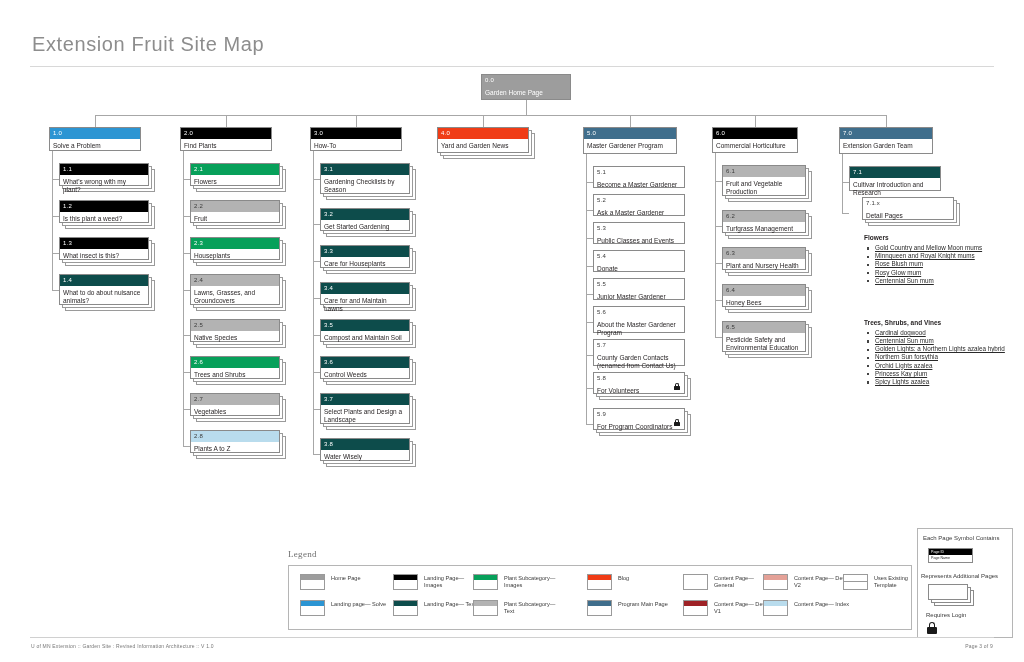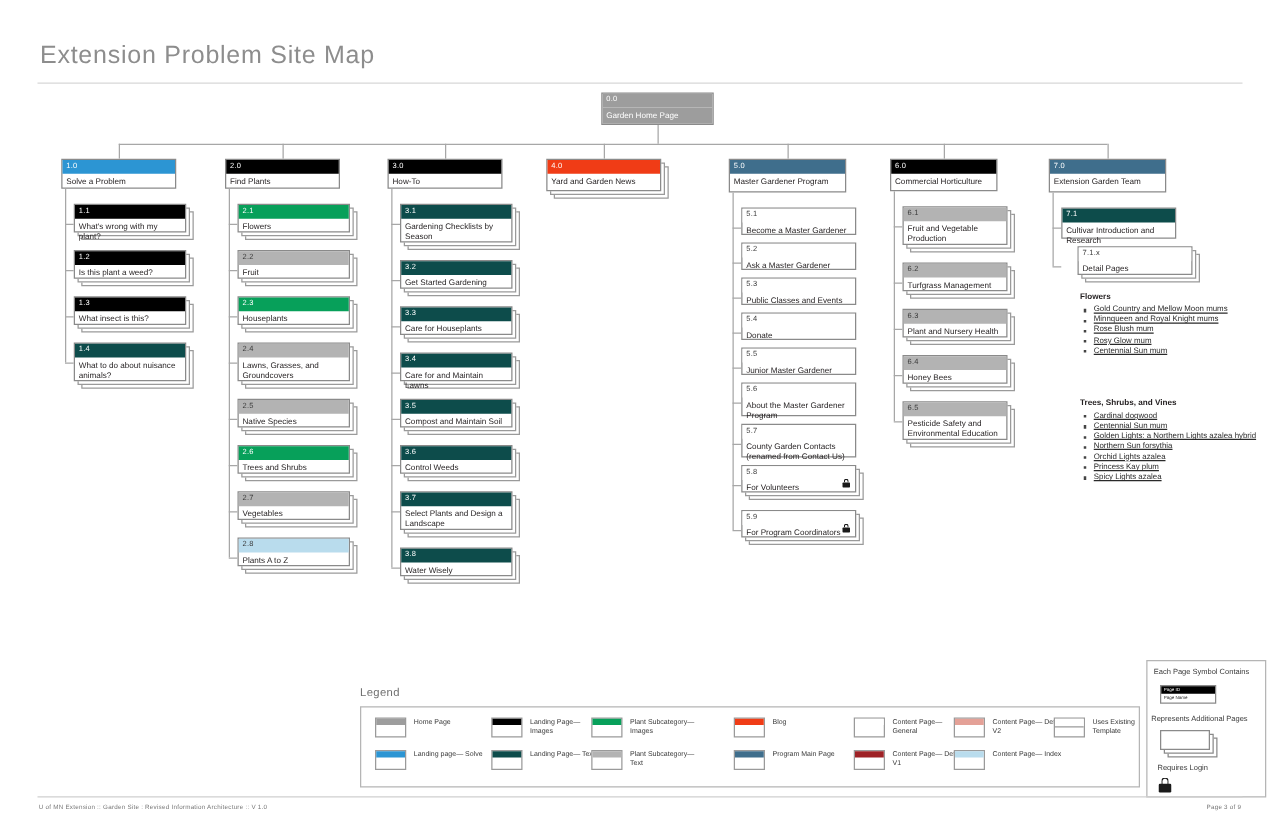--- a/index.html
+++ b/index.html
@@ -69,21 +69,21 @@
   .cult-list li{
     position:relative;font-size:6.3px;line-height:8.2px;
     padding-left:9px;color:#2a2a2a;width:138px;
   }
   .cult-list li:before{
     content:"";position:absolute;left:1px;top:3.4px;width:2.2px;height:2.2px;background:#444;
   }
   .cult-list li span{text-decoration:underline;}
 
   
-  .legend-label{position:absolute;font-size:9px;color:#6f6f6f;letter-spacing:.3px;}
+  .legend-label{position:absolute;font-size:9px;color:#6f6f6f;letter-spacing:.3px;font-family:Liberation Serif, serif;}
   .legend-box{position:absolute;box-sizing:border-box;border:1px solid #b5b5b5;background:#fff;}
   .sw{position:absolute;box-sizing:border-box;border:1px solid #9a9a9a;background:#ffffff;width:25px;height:16px;}
   .sw .swtop{height:5px;width:100%;box-sizing:border-box;}
   .sw.tpl .swtop{height:7px;border-bottom:1px solid #9a9a9a;background:#fff;}
   .swtxt{position:absolute;font-size:5.6px;line-height:7px;color:#3a3a3a;width:58px;}
 
   
   .info-panel{position:absolute;box-sizing:border-box;border:1px solid #b5b5b5;background:#fff;}
   .info-t{position:absolute;font-size:6px;color:#3a3a3a;white-space:nowrap;}
   .mini{position:absolute;box-sizing:border-box;border:1px solid #8a8a8a;background:#fff;width:45px;height:15px;}
@@ -93,21 +93,21 @@
   .stackdemo div{position:absolute;box-sizing:border-box;border:1px solid #8a8a8a;background:#fff;width:40px;height:16px;}
   .biglock{position:absolute;width:10px;height:12px;}
   .biglock .shk{position:absolute;left:2.2px;top:0;width:5.6px;height:5.6px;border:1.8px solid #1a1a1a;border-bottom:none;border-radius:3.4px 3.4px 0 0;box-sizing:border-box;}
   .biglock .bdy{position:absolute;left:0;top:4.8px;width:10px;height:7.2px;background:#1a1a1a;border-radius:1px;}
 </style>
 </head>
 <body>
 
 <div id="stage">
 
-  <div class="page-title">Extension Problem Site Map</div>
+  <div class="page-title">Extension Fruit Site Map</div>
   <div class="title-rule"></div>
 
   <div id="diagram">
       <div class="node" style="left:481px;top:74px;width:90px;height:26px;">
         <div class="nbox" style="width:90px;height:26px;">
           <div class="nhdr" style="background:#9d9d9d;">0.0</div>
           <div class="nbody" style="background:#9d9d9d;color:#fff;">Garden Home Page</div>
         </div>
       </div>
       <div class="ln lnv" style="left:526px;top:100px;width:1px;height:15px;"></div>

